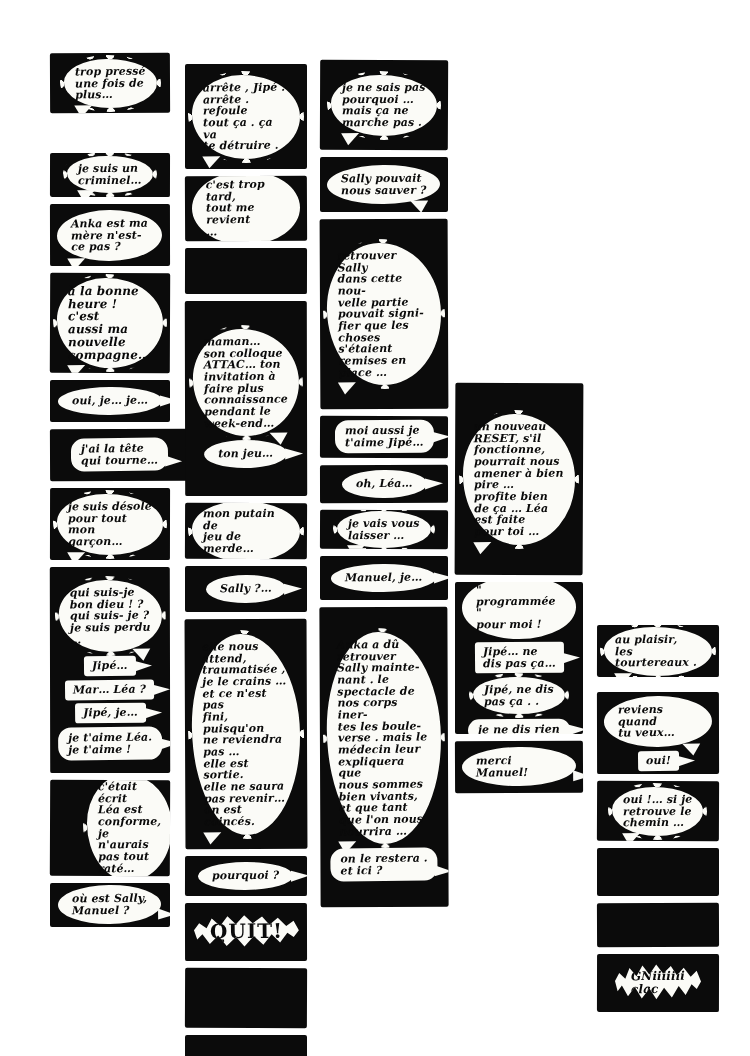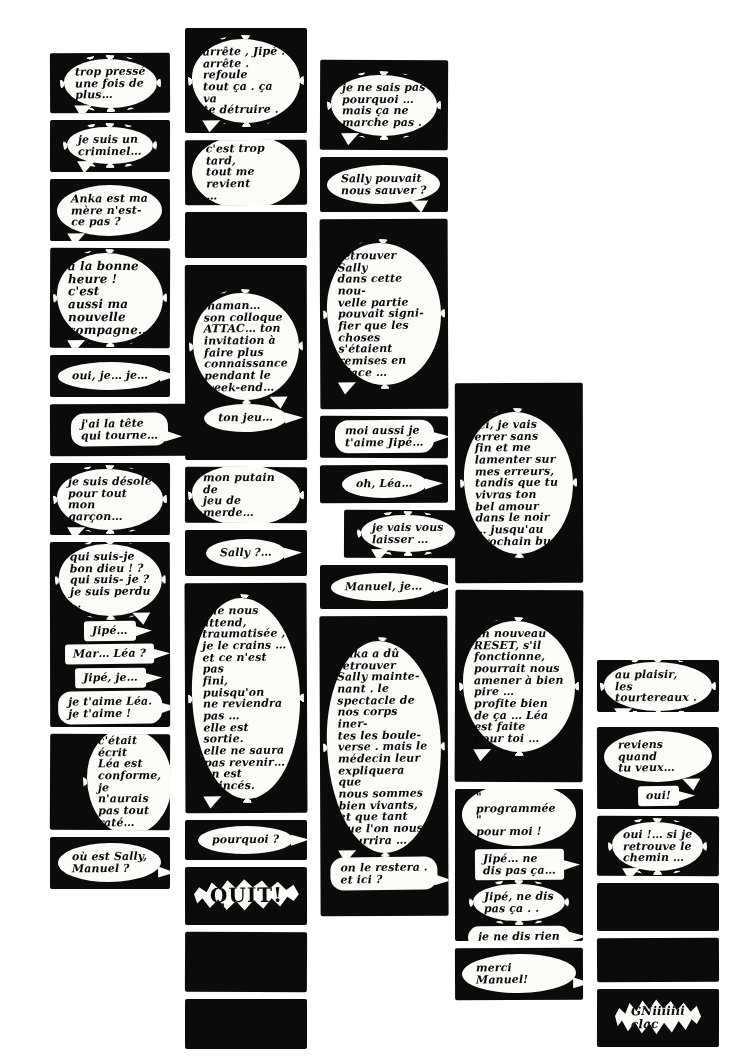--- a/index.html
+++ b/index.html
@@ -107,21 +107,21 @@
 <div id="page">
     <div class="column" style="left: 50px; top: 53px; width: 120px;">
       <div class="panel" style="height: 60px; width: 120px; transform: rotate(-0.24deg);">
         <div class="bubble cloud" style="font-size: 11px; max-width: 106px;">
           <span class="txt">trop pressé
 une fois de
 plus…</span>
           <span class="tail bl"></span>
         </div>
       </div>
-      <div class="panel" style="height: 52px; width: 120px; transform: rotate(0.12deg);">
+      <div class="panel" style="height: 44px; width: 120px; transform: rotate(0.12deg); margin-top: 33px;">
         <div class="bubble cloud" style="font-size: 11px; max-width: 106px;">
           <span class="txt">je suis un
 criminel…</span>
           <span class="tail bl"></span>
         </div>
       </div>
       <div class="panel" style="height: 62px; width: 120px; transform: rotate(-0.12deg);">
         <div class="bubble oval" style="font-size: 11px; max-width: 106px;">
           <span class="txt">Anka est ma
 mère n'est-
@@ -153,21 +153,21 @@
         </div>
       </div>
       <div class="panel" style="height: 72px; width: 120px; transform: rotate(0.12deg); justify-content: center;">
         <div class="bubble cloud" style="font-size: 11px; max-width: 106px;">
           <span class="txt">je suis désolé
 pour tout
 mon garçon…</span>
           <span class="tail bl"></span>
         </div>
       </div>
-      <div class="panel" style="height: 185px; width: 120px; transform: rotate(-0.12deg);">
+      <div class="panel" style="height: 206px; width: 120px; transform: rotate(-0.12deg);">
         <div class="bubble cloud" style="font-size: 11px; max-width: 106px;">
           <span class="txt">qui suis-je
 bon dieu ! ?
 qui suis- je ?
 je suis perdu
 …</span>
           <span class="tail br"></span>
         </div>
         <div class="bubble rect" style="font-size: 11px; max-width: 106px;">
           <span class="txt">Jipé…</span>
@@ -189,30 +189,30 @@
       </div>
       <div class="panel" style="height: 96px; width: 120px; transform: rotate(0.24deg); padding-left: 40px;">
         <div class="bubble cloud" style="font-size: 11px; max-width: 106px;">
           <span class="txt">c'était écrit
 Léa est conforme,
 je n'aurais
 pas tout raté…</span>
           <span class="tail bl"></span>
         </div>
       </div>
-      <div class="panel" style="height: 52px; width: 120px; transform: rotate(0deg);">
+      <div class="panel" style="height: 44px; width: 120px; transform: rotate(0deg);">
         <div class="bubble oval" style="font-size: 11px; max-width: 106px;">
           <span class="txt">où est Sally,
 Manuel ?</span>
           <span class="tail rb"></span>
         </div>
       </div>
     </div>
     <div class="column" style="left: 185px; top: 28px; width: 122px;">
-      <div class="panel" style="height: 105px; width: 122px; transform: rotate(0deg);">
+      <div class="panel" style="height: 105px; width: 122px; transform: rotate(0deg); margin-top: 36px;">
         <div class="bubble cloud" style="font-size: 11px; max-width: 108px;">
           <span class="txt">arrête , Jipé .
 arrête . refoule
 tout ça . ça va
 te détruire .</span>
           <span class="tail bl"></span>
         </div>
       </div>
       <div class="panel" style="height: 65px; width: 122px; transform: rotate(-0.24deg);">
         <div class="bubble oval" style="font-size: 11px; max-width: 108px;">
@@ -318,21 +318,21 @@
 t'aime Jipé…</span>
           <span class="tail rt"></span>
         </div>
       </div>
       <div class="panel" style="height: 38px; width: 128px; transform: rotate(-0.12deg);">
         <div class="bubble oval" style="font-size: 11px; max-width: 114px;">
           <span class="txt">oh, Léa…</span>
           <span class="tail rt"></span>
         </div>
       </div>
-      <div class="panel" style="height: 48px; width: 128px; transform: rotate(0.24deg); margin-left: 24px;">
+      <div class="panel" style="height: 39px; width: 128px; transform: rotate(0.24deg);">
         <div class="bubble cloud" style="font-size: 11px; max-width: 114px;">
           <span class="txt">je vais vous
 laisser …</span>
           <span class="tail bl"></span>
         </div>
       </div>
       <div class="panel" style="height: 44px; width: 128px; transform: rotate(0deg);">
         <div class="bubble oval" style="font-size: 11px; max-width: 114px;">
           <span class="txt">Manuel, je…</span>
           <span class="tail rt"></span>
@@ -358,35 +358,20 @@
           <span class="tail bl"></span>
         </div>
         <div class="bubble round" style="font-size: 11px; max-width: 114px;">
           <span class="txt">on le restera .
 et ici ?</span>
           <span class="tail rb"></span>
         </div>
       </div>
     </div>
     <div class="column" style="left: 455px; top: 383px; width: 128px;">
-      <div class="panel" style="height: 200px; width: 128px; transform: rotate(-0.12deg);">
-        <div class="bubble cloud" style="font-size: 11px; max-width: 114px;">
-          <span class="txt">ici, je vais
-errer sans
-fin et me
-lamenter sur
-mes erreurs,
-tandis que tu
-vivras ton
-bel amour
-dans le noir
-… jusqu'au
-prochain bug.</span>
-        </div>
-      </div>
       <div class="panel" style="height: 192px; width: 128px; transform: rotate(0.24deg);">
         <div class="bubble cloud" style="font-size: 11px; max-width: 114px;">
           <span class="txt">un nouveau
 RESET, s'il
 fonctionne,
 pourrait nous
 amener à bien
 pire …
 profite bien
 de ça … Léa
@@ -414,21 +399,21 @@
           <span class="tail rt"></span>
         </div>
       </div>
       <div class="panel" style="height: 52px; width: 128px; transform: rotate(-0.24deg);">
         <div class="bubble oval" style="font-size: 11px; max-width: 114px;">
           <span class="txt">merci Manuel!</span>
           <span class="tail rb"></span>
         </div>
       </div>
     </div>
-    <div class="column" style="left: 597px; top: 660px; width: 126px;">
+    <div class="column" style="left: 597px; top: 625px; width: 126px;">
       <div class="panel" style="height: 52px; width: 122px; transform: rotate(0.12deg);">
         <div class="bubble cloud" style="font-size: 11px; max-width: 108px;">
           <span class="txt">au plaisir,
 les tourtereaux .</span>
           <span class="tail bl"></span>
         </div>
       </div>
       <div class="panel" style="height: 82px; width: 122px; transform: rotate(-0.12deg); margin-top: 8px;">
         <div class="bubble oval" style="font-size: 11px; max-width: 108px;">
           <span class="txt">reviens quand

